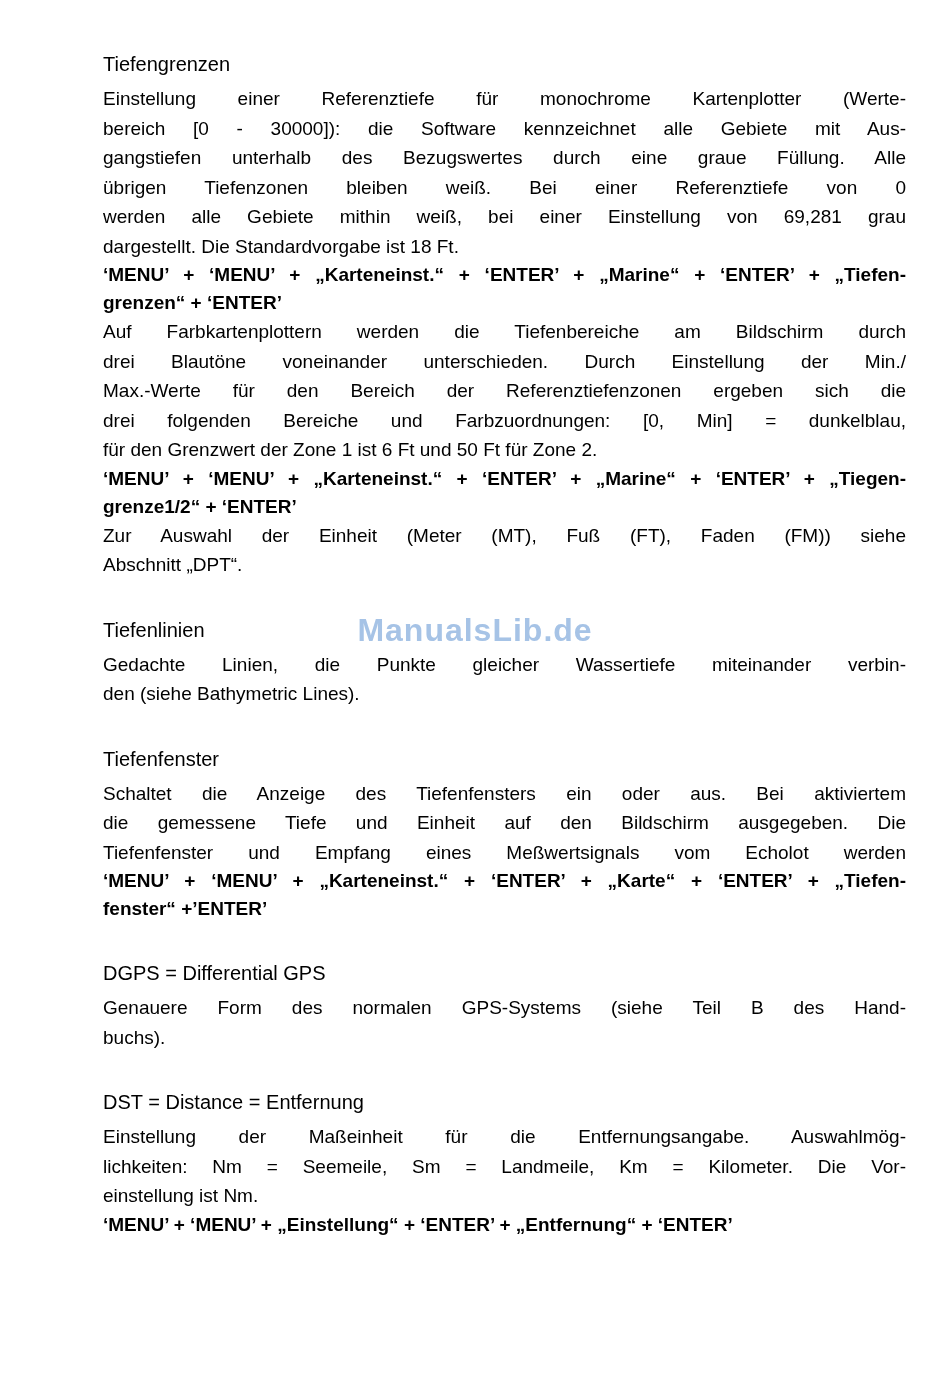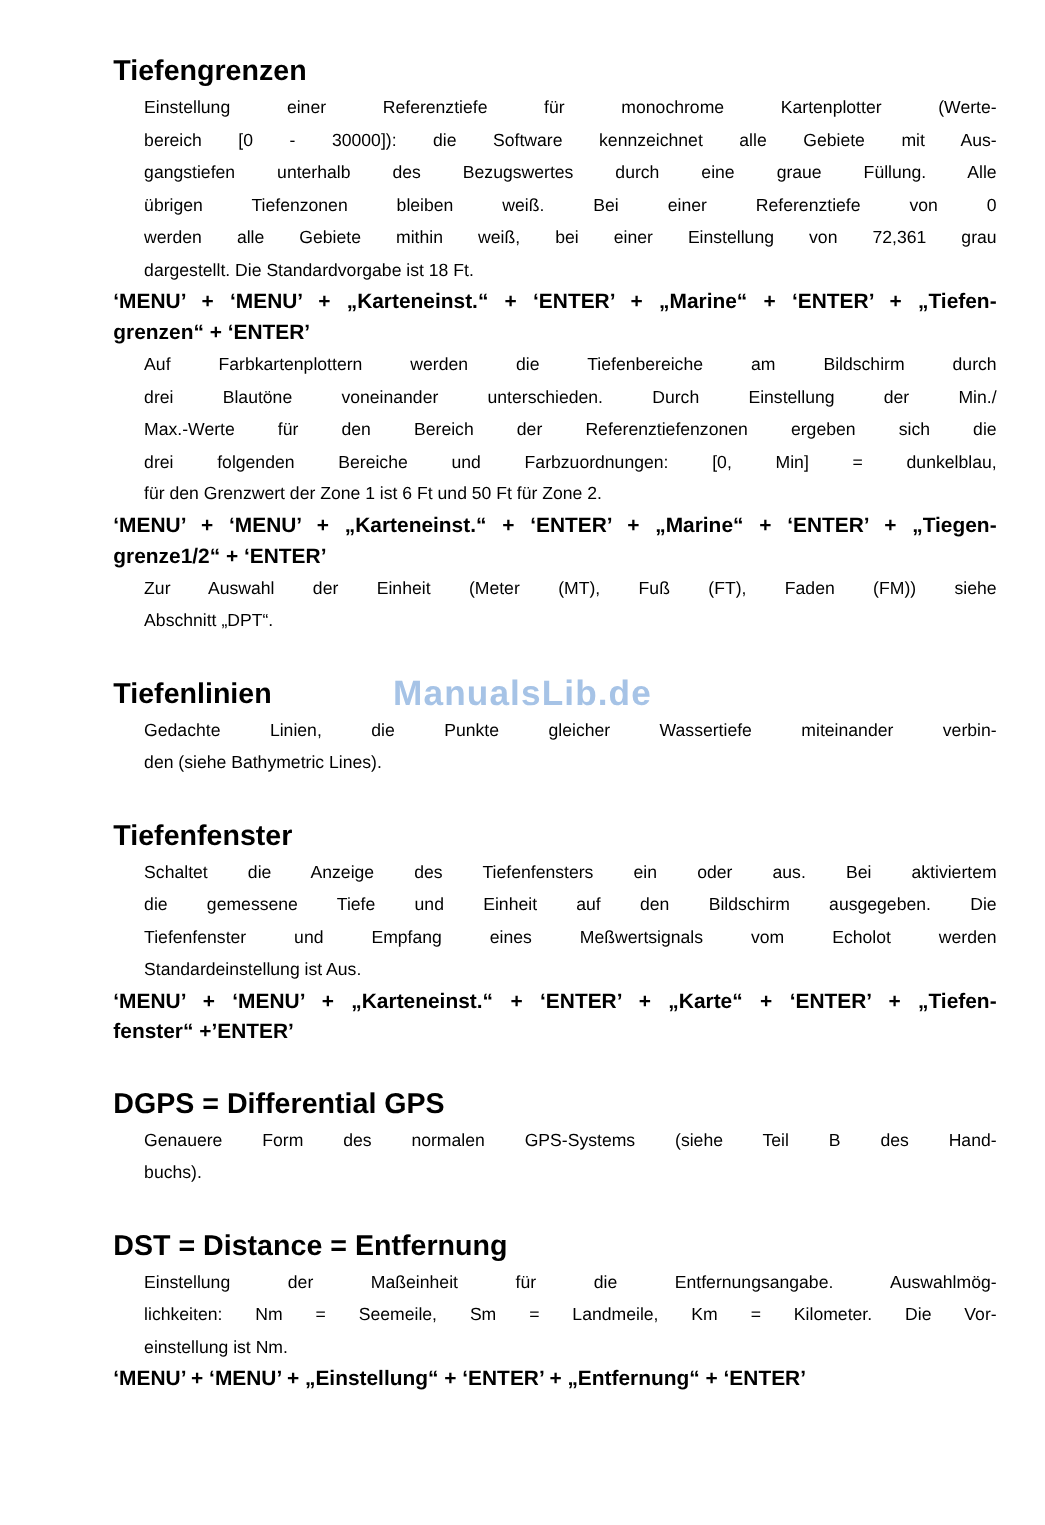--- a/index.html
+++ b/index.html
@@ -30,30 +30,29 @@
   }
   .content {
     position: absolute;
     left: 103px;
     top: 50px;
     width: 803px;
     z-index: 1;
   }
   .block { margin: 0; }
   .block.heading {
-    font-weight: bold;
-    font-size: 26px;
+    font-weight: normal;
+    font-size: 20px;
     line-height: 28px;
     margin: 36px 0 6px 0;
   }
   .block.heading:first-child { margin-top: 0; }
   .block.body {
-    font-size: 16px;
+    font-size: 19px;
     line-height: 29.5px;
-    margin-left: 28px;
   }
   .block.menu {
     font-weight: bold;
     font-size: 19px;
     line-height: 28px;
   }
   .line {
     text-align: justify;
     text-align-last: justify;
     -moz-text-align-last: justify;
@@ -80,21 +79,21 @@
 <div class="page">
   <div class="watermark">ManualsLib.de</div>
 
   <div class="content">
       <div class="block heading">Tiefengrenzen</div>
       <div class="block body">
         <div class="line">Einstellung einer Referenztiefe für monochrome Kartenplotter (Werte-</div>
         <div class="line">bereich [0 - 30000]): die Software kennzeichnet alle Gebiete mit Aus-</div>
         <div class="line">gangstiefen unterhalb des Bezugswertes durch eine graue Füllung. Alle</div>
         <div class="line">übrigen Tiefenzonen bleiben weiß. Bei einer Referenztiefe von 0</div>
-        <div class="line">werden alle Gebiete mithin weiß, bei einer Einstellung von 72,361 grau</div>
+        <div class="line">werden alle Gebiete mithin weiß, bei einer Einstellung von 69,281 grau</div>
         <div class="line last">dargestellt. Die Standardvorgabe ist 18 Ft.</div>
       </div>
       <div class="block menu">
         <div class="line">‘MENU’ + ‘MENU’ + „Karteneinst.“ + ‘ENTER’ + „Marine“ + ‘ENTER’ + „Tiefen-</div>
         <div class="line last">grenzen“ + ‘ENTER’</div>
       </div>
       <div class="block body">
         <div class="line">Auf Farbkartenplottern werden die Tiefenbereiche am Bildschirm durch</div>
         <div class="line">drei Blautöne voneinander unterschieden. Durch Einstellung der Min./</div>
         <div class="line">Max.-Werte für den Bereich der Referenztiefenzonen ergeben sich die</div>
@@ -112,21 +111,20 @@
       <div class="block heading">Tiefenlinien</div>
       <div class="block body">
         <div class="line">Gedachte Linien, die Punkte gleicher Wassertiefe miteinander verbin-</div>
         <div class="line last">den (siehe Bathymetric Lines).</div>
       </div>
       <div class="block heading">Tiefenfenster</div>
       <div class="block body">
         <div class="line">Schaltet die Anzeige des Tiefenfensters ein oder aus. Bei aktiviertem</div>
         <div class="line">die gemessene Tiefe und Einheit auf den Bildschirm ausgegeben. Die</div>
         <div class="line">Tiefenfenster und Empfang eines Meßwertsignals vom Echolot werden</div>
-        <div class="line last">Standardeinstellung ist Aus.</div>
       </div>
       <div class="block menu">
         <div class="line">‘MENU’ + ‘MENU’ + „Karteneinst.“ + ‘ENTER’ + „Karte“ + ‘ENTER’ + „Tiefen-</div>
         <div class="line last">fenster“ +’ENTER’</div>
       </div>
       <div class="block heading">DGPS = Differential GPS</div>
       <div class="block body">
         <div class="line">Genauere Form des normalen GPS-Systems (siehe Teil B des Hand-</div>
         <div class="line last">buchs).</div>
       </div>

